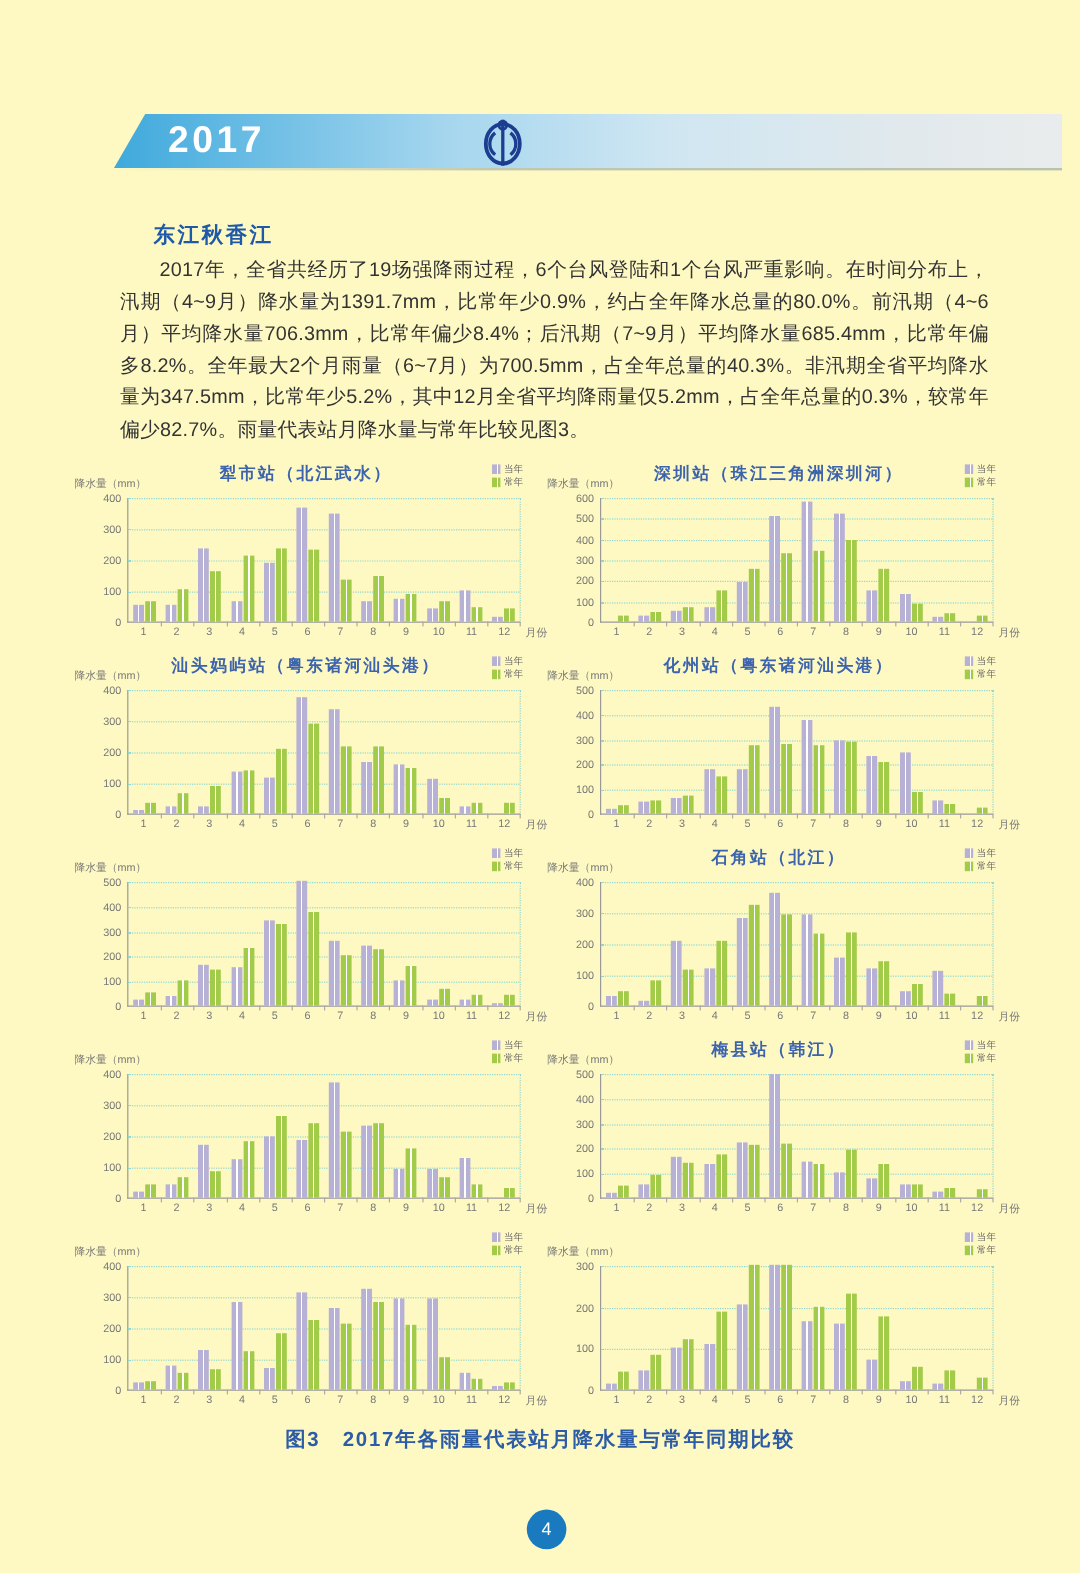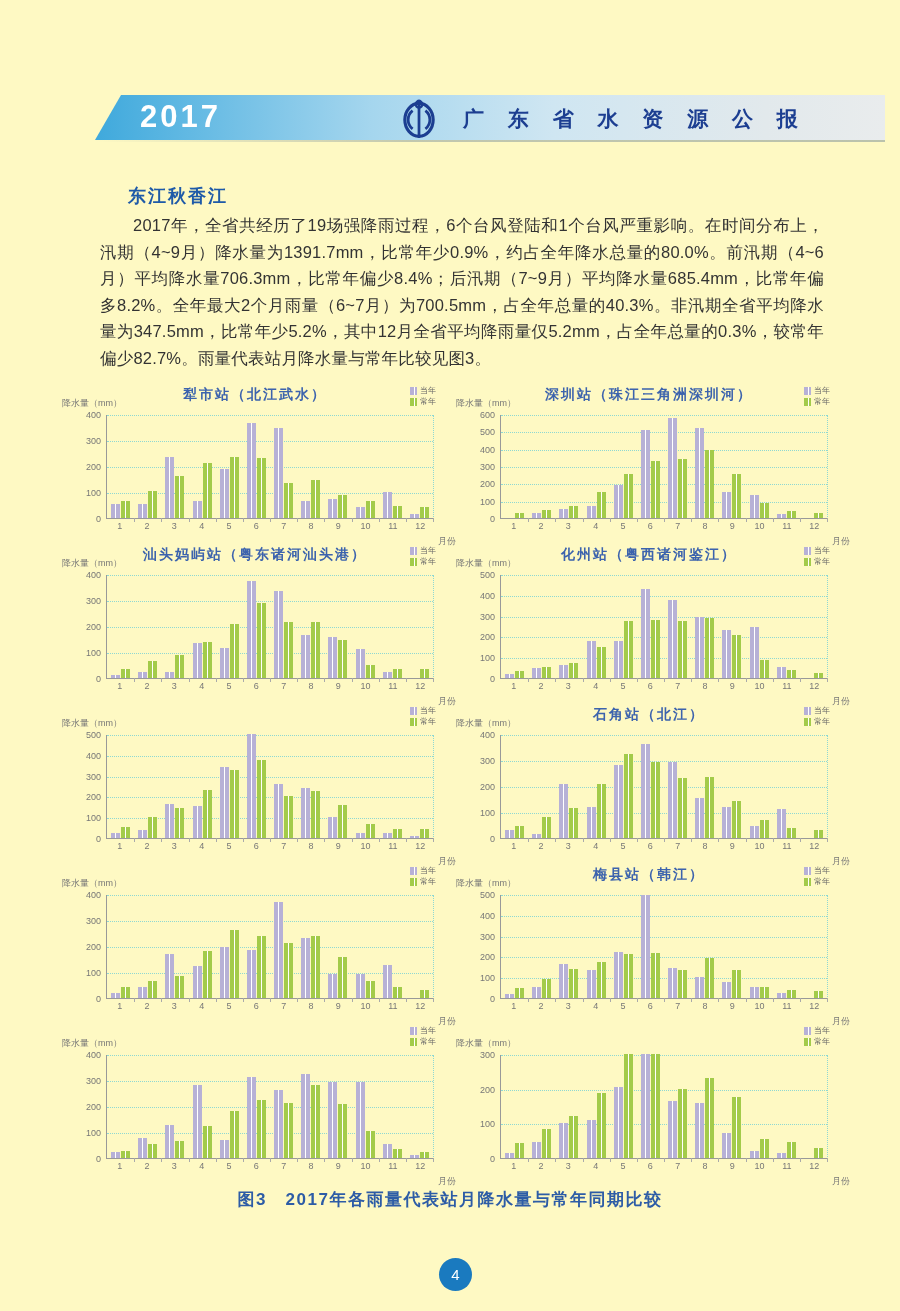--- a/index.html
+++ b/index.html
@@ -35,21 +35,21 @@
   .plot { position:absolute; left:48px; top:32px; width:328px; height:104px;
           border-left:1px solid #999; border-bottom:1px solid #999; border-right:1px dotted #8ed8d2; }
   .gline { position:absolute; left:0; right:0; height:0; border-top:1px dotted #8ed8d2; }
   .ytick { position:absolute; width:38px; text-align:right; font-size:9px; color:#777; }
   .bars { position:absolute; left:0; right:0; bottom:0; top:0; display:flex; }
   .grp { flex:1 1 0; position:relative; display:flex; align-items:flex-end; justify-content:center; gap:1px; }
   .grp .mtick { position:absolute; right:-1px; bottom:-4px; width:1px; height:4px; background:#aaa; }
   .bar { width:9px; }
   .xrow { position:absolute; left:48px; top:138px; width:328px; display:flex; }
   .xrow span { flex:1 1 0; text-align:center; font-size:9px; color:#777; }
-  .xunit { position:absolute; left:380px; top:152px; font-size:9px; color:#777; white-space:nowrap;text-align:right; }
+  .xunit { position:absolute; left:380px; top:138px; font-size:9px; color:#777; white-space:nowrap;text-align:right; }
 
   
   .caption { position:absolute; left:0; top:1188px; width:900px; text-align:center;
              color:#2d5ca6; font-size:17px; font-weight:bold; letter-spacing:1.5px; }
   .pagenum { position:absolute; left:439px; top:1258px; width:33px; height:33px; border-radius:50%;
              background:#1a7abf; color:#fff; font-size:15px; display:flex; align-items:center; justify-content:center; }
 </style>
 </head>
 <body>
 
@@ -59,21 +59,20 @@
     <span class="hyear">2017</span>
     <span class="hlogo">
       <svg width="42" height="42" viewBox="0 0 42 46">
         <ellipse cx="21" cy="25" rx="15.5" ry="18" fill="none" stroke="#1c3e91" stroke-width="3.5"></ellipse>
         <line x1="21" y1="3" x2="21" y2="45" stroke="#1c3e91" stroke-width="3"></line>
         <circle cx="21" cy="8" r="3.6" fill="none" stroke="#1c3e91" stroke-width="2.6"></circle>
         <path d="M14,15 C7.5,20 7.5,30 14,35" fill="none" stroke="#1c3e91" stroke-width="3"></path>
         <path d="M28,15 C34.5,20 34.5,30 28,35" fill="none" stroke="#1c3e91" stroke-width="3"></path>
       </svg>
     </span>
-    <span class="htitle">广 东 省 水 资 源 公 报</span>
   </div>
   <div class="band-shadow"></div>
 
   <div class="sect-head">东江秋香江</div>
   <div class="para">2017年，全省共经历了19场强降雨过程，6个台风登陆和1个台风严重影响。在时间分布上，汛期（4~9月）降水量为1391.7mm，比常年少0.9%，约占全年降水总量的80.0%。前汛期（4~6月）平均降水量706.3mm，比常年偏少8.4%；后汛期（7~9月）平均降水量685.4mm，比常年偏多8.2%。全年最大2个月雨量（6~7月）为700.5mm，占全年总量的40.3%。非汛期全省平均降水量为347.5mm，比常年少5.2%，其中12月全省平均降雨量仅5.2mm，占全年总量的0.3%，较常年偏少82.7%。雨量代表站月降水量与常年比较见图3。</div>
 
   <div class="grid" id="charts-grid">
       <div class="chart">
         <div class="ctitle">犁市站（北江武水）</div>
         <div class="ylab">降水量（mm）</div>
@@ -378,21 +377,21 @@
           <span>7</span>
           <span>8</span>
           <span>9</span>
           <span>10</span>
           <span>11</span>
           <span>12</span>
         </div>
         <div class="xunit">月份</div>
       </div>
       <div class="chart">
-        <div class="ctitle">化州站（粤西诸河鉴江）</div>
+        <div class="ctitle">化州站（粤东诸河汕头港）</div>
         <div class="ylab">降水量（mm）</div>
         <div class="legend">
           <div class="lrow">
             <span class="sw" style="background: linear-gradient(to right, rgb(183, 177, 214) 0px, rgb(183, 177, 214) 4px, rgb(255, 255, 255) 4px, rgb(255, 255, 255) 5px, rgb(183, 177, 214) 5px, rgb(183, 177, 214) 9px);"></span>
             <span>当年</span>
           </div>
           <div class="lrow">
             <span class="sw" style="background: linear-gradient(to right, rgb(163, 203, 74) 0px, rgb(163, 203, 74) 4px, rgb(255, 255, 255) 4px, rgb(255, 255, 255) 5px, rgb(163, 203, 74) 5px, rgb(163, 203, 74) 9px);"></span>
             <span>常年</span>
           </div>

